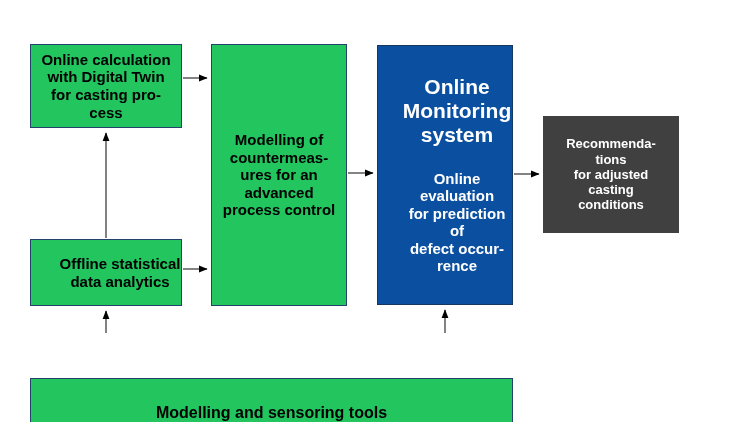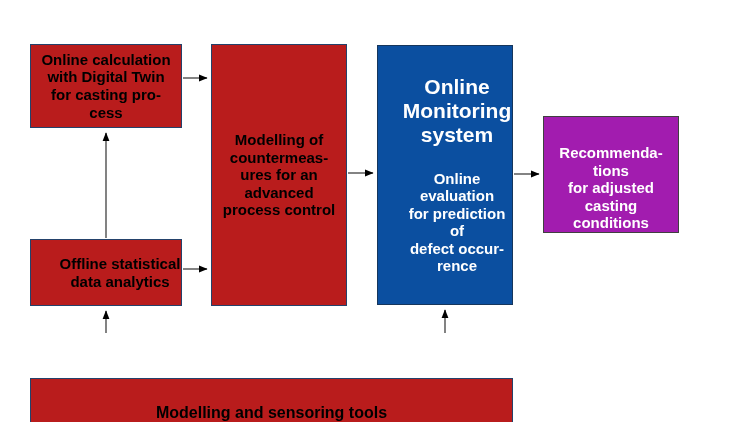--- a/index.html
+++ b/index.html
@@ -26,21 +26,21 @@
     display: flex;
     flex-direction: column;
     align-items: center;
     justify-content: center;
     text-align: center;
     font-weight: bold;
   }
   .box .lbl { white-space: pre-line; }
 
   .light {
-    background: #b91c1c;
+    background: #22c55e;
     border: 1.5px solid #24426B;
     color: #000000;
     font-size: 15px;
     line-height: 1.17;
   }
 
   .box-online-calc   { left: 30px;  top: 44px;  width: 152px; height: 84px;  }
   .box-offline       { left: 30px;  top: 239px; width: 152px; height: 67px; padding-left: 28px;  }
   .box-countermeas   { left: 211px; top: 44px;  width: 136px; height: 262px; }
   .box-modelling     { left: 30px;  top: 334px; width: 483px; height: 70px; font-size: 16px; margin-top: 44px; }
@@ -51,26 +51,25 @@
     border: 1.5px solid #16365C;
     color: #ffffff;
     gap: 22px;
     padding-left: 24px;
   }
   .box-monitoring .title    { font-size: 21px; line-height: 1.15; white-space: pre-line; }
   .box-monitoring .subtitle { font-size: 15px; line-height: 1.17; white-space: pre-line; }
 
   .box-recommend {
     left: 543px; top: 116px; width: 136px; height: 117px;
-    background: #a21caf;
+    background: #404040;
     border: 1.5px solid #404040;
     color: #ffffff;
-    font-size: 15px;
+    font-size: 13px;
     line-height: 1.17;
-    justify-content: flex-end;
   }
 </style>
 </head>
 <body>
 
 <div class="canvas">
 
   <svg class="arrows" viewBox="0 0 750 422" xmlns="http://www.w3.org/2000/svg">
     <defs>
       <marker id="ah" markerWidth="9" markerHeight="7" refX="6.5" refY="2.75" orient="auto">

